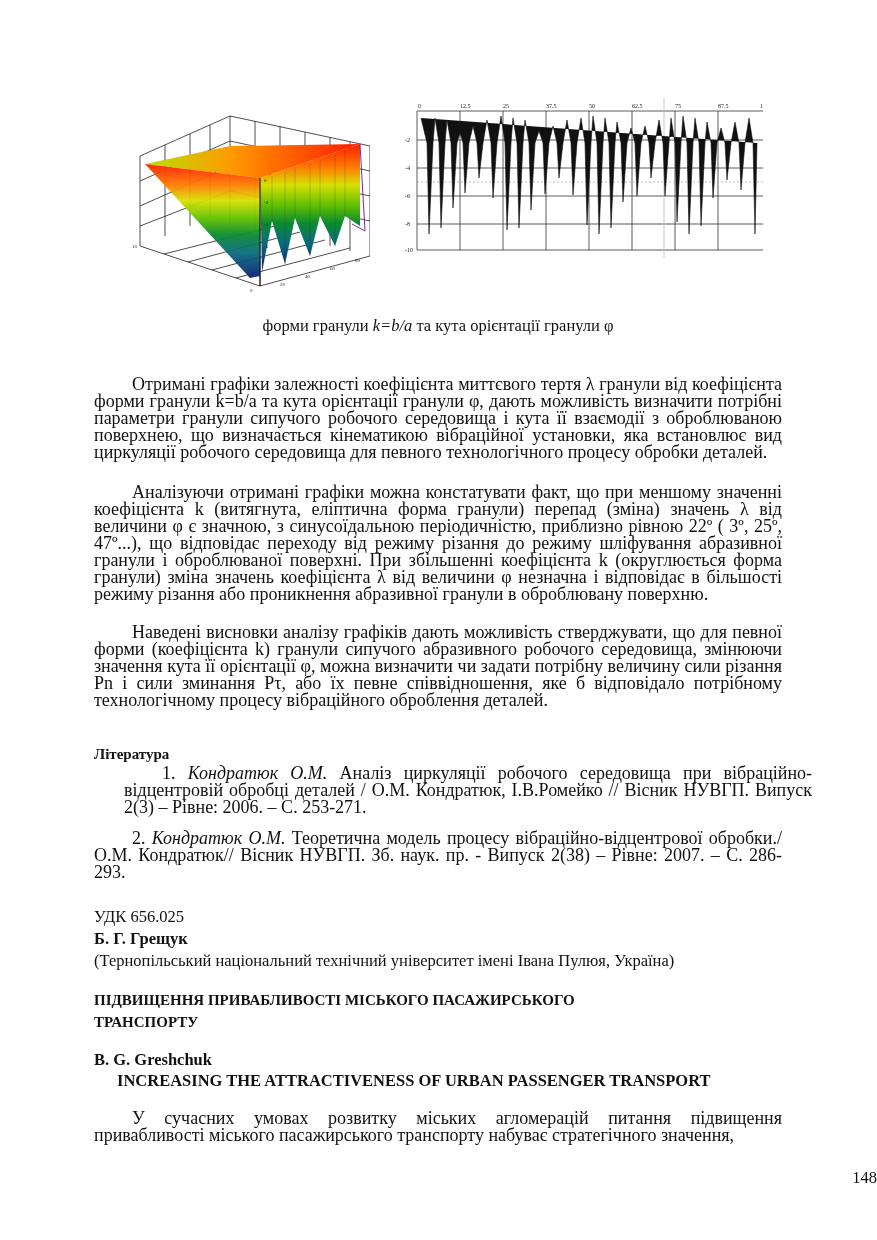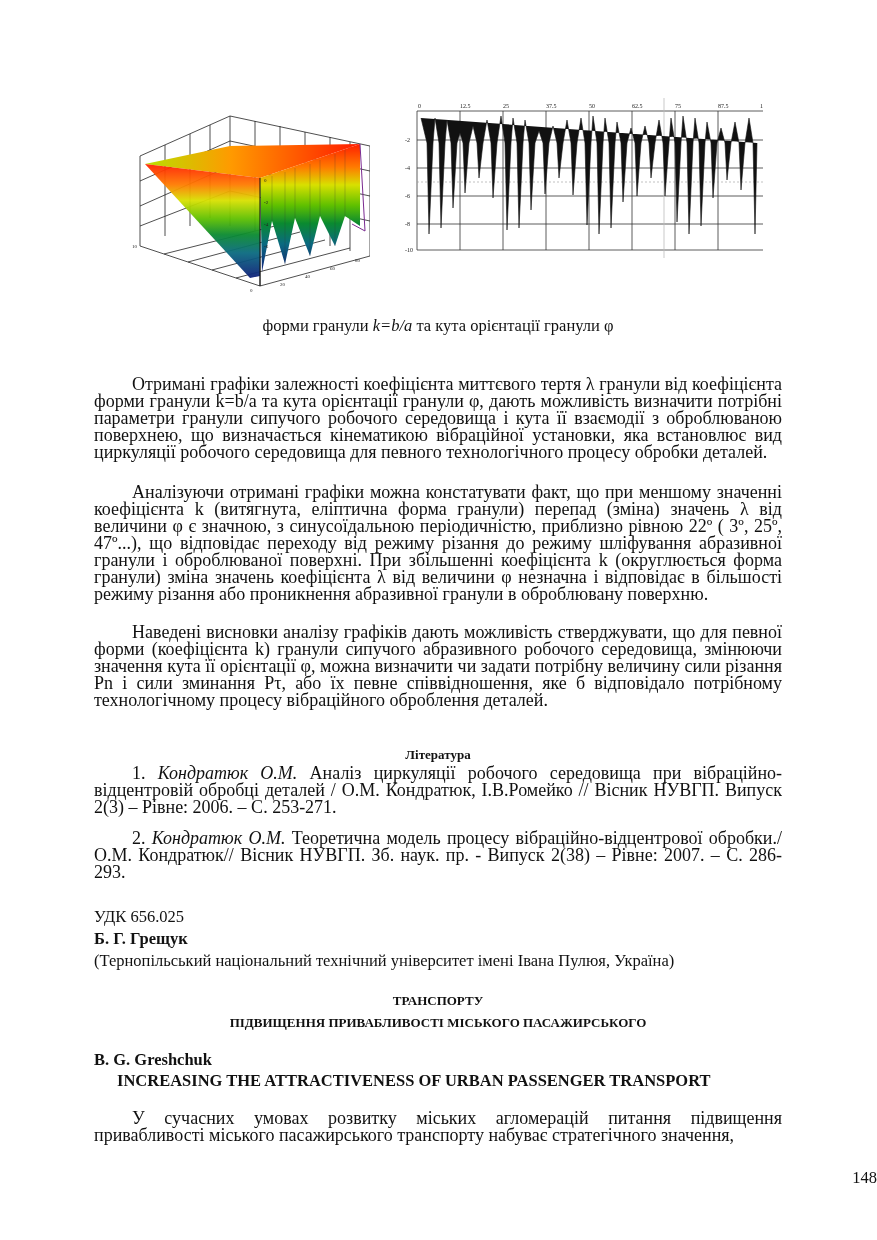--- a/index.html
+++ b/index.html
@@ -5,22 +5,22 @@
   html, body { margin:0; padding:0; background:#fff; }
   body { width:877px; height:1240px; position:relative; overflow:hidden;
          font-family:"Liberation Serif", serif; color:#111; }
   .fig-row { position:absolute; top:98px; left:100px; width:670px; height:200px; }
   .fig3d { position:absolute; left:30px; top:8px; width:240px; height:190px; }
   .fig2d { position:absolute; left:305px; top:0px; width:360px; height:160px; }
   .caption { position:absolute; top:315px; left:94px; width:688px; text-align:center;
              font-size:16.5px; line-height:22px; }
   .para { position:absolute; left:94px; width:688px; font-size:18px; line-height:17px;
           text-align:justify; text-indent:38px; margin:0; }
-  .heading-c { position:absolute; left:94px; width:688px; text-align:center; font-weight:bold;
-               font-size:13px; line-height:21.7px; }
+  .heading-c { position:absolute; left:94px; width:688px; text-align:left; font-weight:bold;
+               font-size:15px; line-height:21.7px; }
   .line { position:absolute; left:94px; font-size:16.5px; line-height:21.7px; white-space:nowrap; }
   .bold { font-weight:bold; }
   i { font-style:italic; }
   .pagenum { position:absolute; top:1168px; left:0; width:877px; text-align:right; font-size:16.5px; }
   svg text { font-family:"Liberation Serif", serif; }
 </style>
 </head>
 <body>
 
 <div class="fig-row">
@@ -140,30 +140,30 @@
 <div class="caption">
   <div><span>форми гранули </span><i>k=b/a</i><span> та кута орієнтації гранули φ</span></div>
 </div>
 
 <p class="para" style="top:376px;">Отримані графіки залежності коефіцієнта миттєвого тертя λ гранули від коефіцієнта форми гранули k=b/a та кута орієнтації гранули φ, дають можливість визначити потрібні параметри гранули сипучого робочого середовища і кута її взаємодії з оброблюваною поверхнею, що визначається кінематикою вібраційної установки, яка встановлює вид циркуляції робочого середовища для певного технологічного процесу обробки деталей.</p>
 <p class="para" style="top:484px;">Аналізуючи отримані графіки можна констатувати факт, що при меншому значенні коефіцієнта k (витягнута, еліптична форма гранули) перепад (зміна) значень λ від величини φ є значною, з синусоїдальною періодичністю, приблизно рівною 22º ( 3º, 25º, 47º...), що відповідає переходу від режиму різання до режиму шліфування абразивної гранули і оброблюваної поверхні. При збільшенні коефіцієнта k (округлюється форма гранули) зміна значень коефіцієнта λ від величини φ незначна і відповідає в більшості режиму різання або проникнення абразивної гранули в оброблювану поверхню.</p>
 <p class="para" style="top:624px;">Наведені висновки аналізу графіків дають можливість стверджувати, що для певної форми (коефіцієнта k) гранули сипучого абразивного робочого середовища, змінюючи значення кута її орієнтації φ, можна визначити чи задати потрібну величину сили різання Pn і сили зминання Pτ, або їх певне співвідношення, яке б відповідало потрібному технологічному процесу вібраційного оброблення деталей.</p>
 
 <div class="heading-c" style="top:744px;">Література</div>
 
-<p class="para" style="top:765px;"><span>1.</span> <i>Кондратюк О.М.</i> <span>Аналіз циркуляції робочого середовища при вібраційно-відцентровій обробці деталей / О.М. Кондратюк, І.В.Ромейко // Вісник НУВГП. Випуск 2(3) – Рівне: 2006. – С. 253-271.</span></p>
+<p class="para" style="top:765px;margin-left:30px;"><span>1.</span> <i>Кондратюк О.М.</i> <span>Аналіз циркуляції робочого середовища при вібраційно-відцентровій обробці деталей / О.М. Кондратюк, І.В.Ромейко // Вісник НУВГП. Випуск 2(3) – Рівне: 2006. – С. 253-271.</span></p>
 <p class="para" style="top:830px;"><span>2.</span> <i>Кондратюк О.М.</i> <span>Теоретична модель процесу вібраційно-відцентрової обробки./ О.М. Кондратюк// Вісник НУВГП. Зб. наук. пр. - Випуск 2(38) – Рівне: 2007. – С. 286-293.</span></p>
 
 <div class="line" style="top:906px;">УДК 656.025</div>
 <div class="line bold" style="top:928px;font-family:Liberation Serif, serif;">Б. Г. Грещук</div>
 <div class="line" style="top:950px;">(Тернопільський національний технічний університет імені Івана Пулюя, Україна)</div>
 
 <div class="heading-c" style="top:990px;">
+  <div>ПІДВИЩЕННЯ ПРИВАБЛИВОСТІ МІСЬКОГО ПАСАЖИРСЬКОГО</div>
   <div>ТРАНСПОРТУ</div>
-  <div>ПІДВИЩЕННЯ ПРИВАБЛИВОСТІ МІСЬКОГО ПАСАЖИРСЬКОГО</div>
 </div>
 
 <div class="line bold" style="top:1049px;">B. G. Greshchuk</div>
 <div class="line bold" style="top:1070px; left:117px;">INCREASING THE ATTRACTIVENESS OF URBAN PASSENGER TRANSPORT</div>
 
 <p class="para" style="top:1110px;">У сучасних умовах розвитку міських агломерацій питання підвищення привабливості міського пасажирського транспорту набуває стратегічного значення,</p>
 
 <div class="pagenum">148</div>
 
 </body></html>

